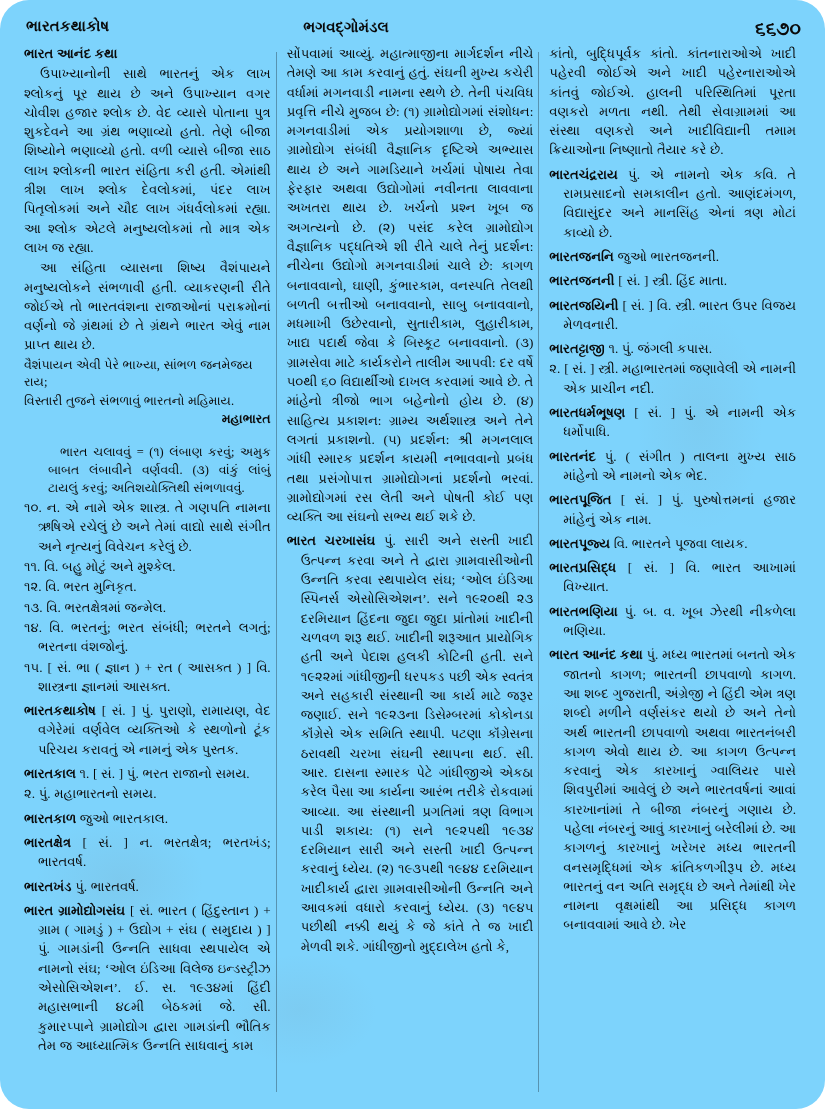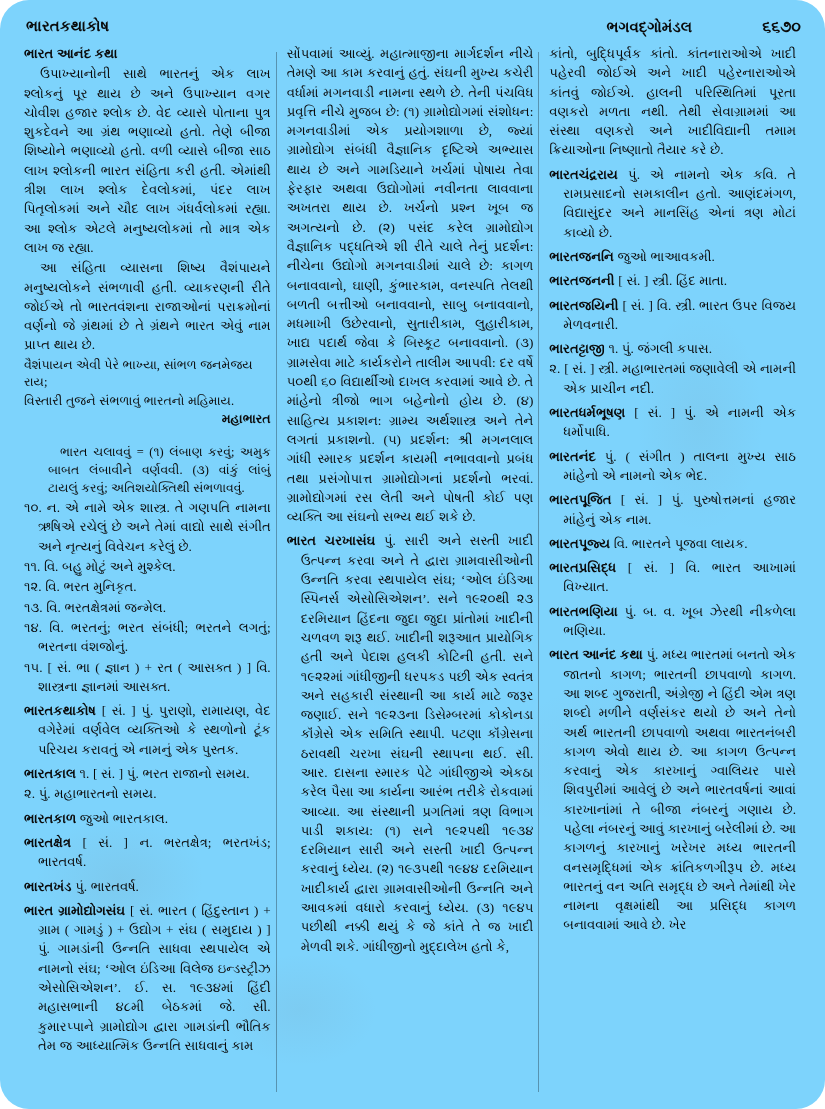--- a/index.html
+++ b/index.html
@@ -52,30 +52,30 @@
     top: 0;
     font-weight: bold;
     font-size: 15px;
     letter-spacing: .2px;
   }
   .runhead .center {
     position: absolute;
     left: 0;
     width: 692px;
     top: 1px;
-    text-align: right;
+    text-align: center;
     font-weight: bold;
     font-size: 15px;
   }
   .runhead .right {
     position: absolute;
     right: 24px;
     top: 0;
     font-weight: bold;
-    font-size: 16px;
+    font-size: 19px;
   }
 
   
   .columns {
     position: absolute;
     top: 44px;
     left: 24px;
     width: 780px;
     height: 1050px;
     display: flex;
@@ -191,21 +191,21 @@
       <p>સોંપવામાં આવ્યું. મહાત્માજીના માર્ગદર્શન નીચે તેમણે આ કામ કરવાનું હતું. સંઘની મુખ્ય કચેરી વર્ધામાં મગનવાડી નામના સ્થળે છે. તેની પંચવિધ પ્રવૃત્તિ નીચે મુજબ છે: (૧) ગ્રામોદ્યોગમાં સંશોધન: મગનવાડીમાં એક પ્રયોગશાળા છે, જ્યાં ગ્રામોદ્યોગ સંબંધી વૈજ્ઞાનિક દૃષ્ટિએ અભ્યાસ થાય છે અને ગામડિયાને ખર્ચમાં પોષાય તેવા ફેરફાર અથવા ઉદ્યોગોમાં નવીનતા લાવવાના અખતરા થાય છે. ખર્ચનો પ્રશ્ન ખૂબ જ અગત્યનો છે. (૨) પસંદ કરેલ ગ્રામોદ્યોગ વૈજ્ઞાનિક પદ્ધતિએ શી રીતે ચાલે તેનું પ્રદર્શન: નીચેના ઉદ્યોગો મગનવાડીમાં ચાલે છે: કાગળ બનાવવાનો, ઘાણી, કુંભારકામ, વનસ્પતિ તેલથી બળતી બત્તીઓ બનાવવાનો, સાબુ બનાવવાનો, મધમાખી ઉછેરવાનો, સુતારીકામ, લુહારીકામ, ખાદ્ય પદાર્થ જેવા કે બિસ્કૂટ બનાવવાનો. (૩) ગ્રામસેવા માટે કાર્યકરોને તાલીમ આપવી: દર વર્ષે ૫૦થી ૬૦ વિદ્યાર્થીઓ દાખલ કરવામાં આવે છે. તે માંહેનો ત્રીજો ભાગ બહેનોનો હોય છે. (૪) સાહિત્ય પ્રકાશન: ગ્રામ્ય અર્થશાસ્ત્ર અને તેને લગતાં પ્રકાશનો. (૫) પ્રદર્શન: શ્રી મગનલાલ ગાંધી સ્મારક પ્રદર્શન કાયમી નભાવવાનો પ્રબંધ તથા પ્રસંગોપાત્ત ગ્રામોદ્યોગનાં પ્રદર્શનો ભરવાં. ગ્રામોદ્યોગમાં રસ લેતી અને પોષતી કોઈ પણ વ્યક્તિ આ સંઘનો સભ્ય થઈ શકે છે.</p>
 
       <p class="hang"><span class="hw">ભારત ચરખાસંઘ</span><span> પું. સારી અને સસ્તી ખાદી ઉત્પન્ન કરવા અને તે દ્વારા ગ્રામવાસીઓની ઉન્નતિ કરવા સ્થપાયેલ સંઘ; ‘ઓલ ઇંડિઆ સ્પિનર્સ એસોસિએશન’. સને ૧૯૨૦થી ૨૩ દરમિયાન હિંદના જુદા જુદા પ્રાંતોમાં ખાદીની ચળવળ શરૂ થઈ. ખાદીની શરૂઆત પ્રાયોગિક હતી અને પેદાશ હલકી કોટિની હતી. સને ૧૯૨૨માં ગાંધીજીની ધરપકડ પછી એક સ્વતંત્ર અને સહકારી સંસ્થાની આ કાર્ય માટે જરૂર જણાઈ. સને ૧૯૨૩ના ડિસેમ્બરમાં કોકોનડા કૉંગ્રેસે એક સમિતિ સ્થાપી. પટણા કૉંગ્રેસના ઠરાવથી ચરખા સંઘની સ્થાપના થઈ. સી. આર. દાસના સ્મારક પેટે ગાંધીજીએ એકઠા કરેલ પૈસા આ કાર્યના આરંભ તરીકે રોકવામાં આવ્યા. આ સંસ્થાની પ્રગતિમાં ત્રણ વિભાગ પાડી શકાય: (૧) સને ૧૯૨૫થી ૧૯૩૪ દરમિયાન સારી અને સસ્તી ખાદી ઉત્પન્ન કરવાનું ધ્યેય. (૨) ૧૯૩૫થી ૧૯૪૪ દરમિયાન ખાદીકાર્ય દ્વારા ગ્રામવાસીઓની ઉન્નતિ અને આવકમાં વધારો કરવાનું ધ્યેય. (૩) ૧૯૪૫ પછીથી નક્કી થયું કે જે કાંતે તે જ ખાદી મેળવી શકે. ગાંધીજીનો મુદ્દાલેખ હતો કે,</span></p>
     </div>
 
     <div class="col c3">
       <p>કાંતો, બુદ્ધિપૂર્વક કાંતો. કાંતનારાઓએ ખાદી પહેરવી જોઈએ અને ખાદી પહેરનારાઓએ કાંતવું જોઈએ. હાલની પરિસ્થિતિમાં પૂરતા વણકરો મળતા નથી. તેથી સેવાગ્રામમાં આ સંસ્થા વણકરો અને ખાદીવિદ્યાની તમામ ક્રિયાઓના નિષ્ણાતો તૈયાર કરે છે.</p>
 
       <p class="hang"><span class="hw">ભારતચંદ્રરાય</span><span> પું. એ નામનો એક કવિ. તે રામપ્રસાદનો સમકાલીન હતો. આણંદમંગળ, વિદ્યાસુંદર અને માનસિંહ એનાં ત્રણ મોટાં કાવ્યો છે.</span></p>
 
-      <p class="hang"><span class="hw">ભારતજનનિ</span><span> જુઓ ભાઆવકમી.</span></p>
+      <p class="hang"><span class="hw">ભારતજનનિ</span><span> જુઓ ભારતજનની.</span></p>
 
       <p class="hang"><span class="hw">ભારતજનની</span><span> [ સં. ] સ્ત્રી. હિંદ માતા.</span></p>
 
       <p class="hang"><span class="hw">ભારતજયિની</span><span> [ સં. ] વિ. સ્ત્રી. ભારત ઉપર વિજય મેળવનારી.</span></p>
 
       <p class="hang"><span class="hw">ભારતટ્ટાજી</span><span> ૧. પું. જંગલી કપાસ.</span></p>
       <p class="num">૨. [ સં. ] સ્ત્રી. મહાભારતમાં જણાવેલી એ નામની એક પ્રાચીન નદી.</p>
 
       <p class="hang"><span class="hw">ભારતધર્મભૂષણ</span><span> [ સં. ] પું. એ નામની એક ધર્મોપાધિ.</span></p>
 

